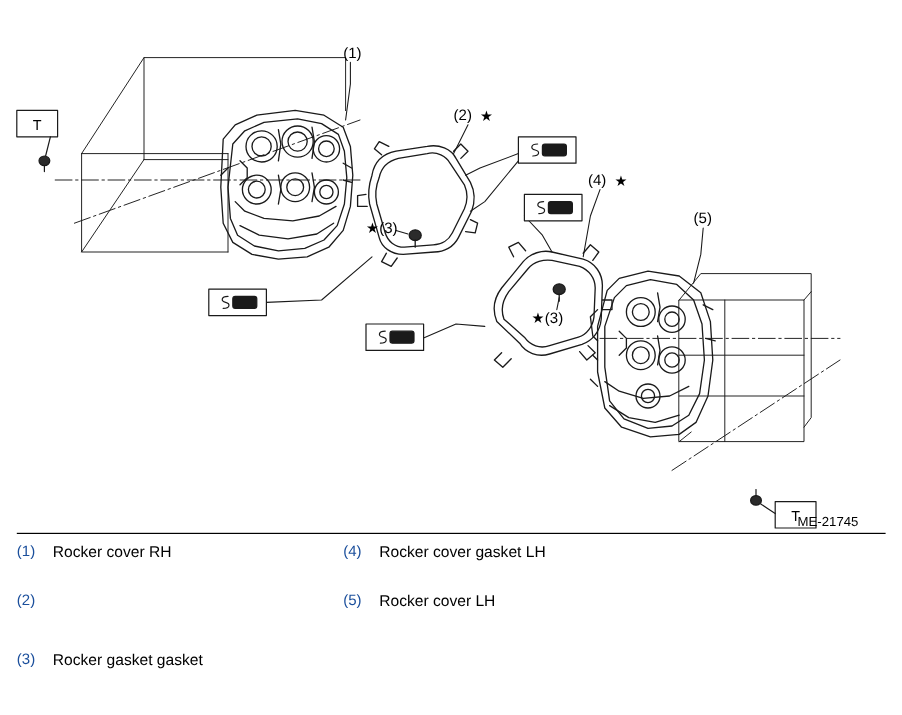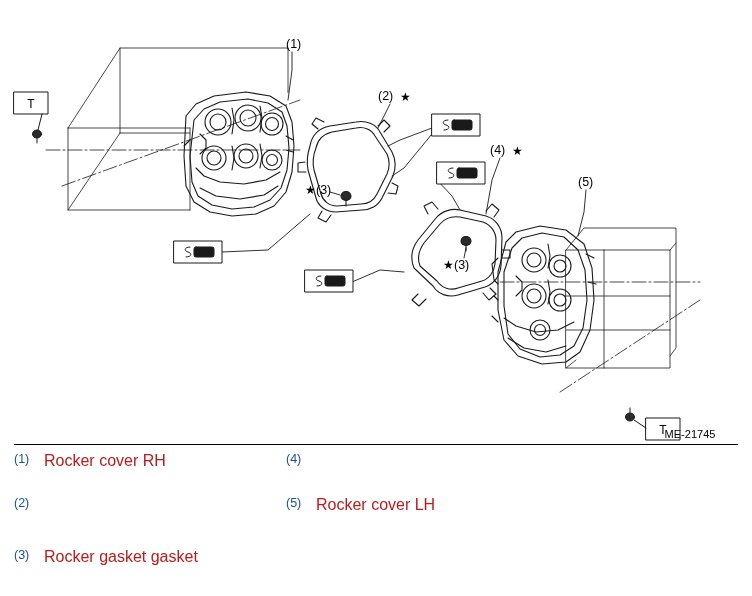--- a/index.html
+++ b/index.html
@@ -57,22 +57,22 @@
   .legend-cell.col1 { width: 272px; }
   .legend-cell.col2 { width: 300px; }
   .legend-num {
     color: #1b4f9c;
     font-size: 12.5px;
     width: 30px;
     flex: 0 0 30px;
     text-align: left;
   }
   .legend-label {
-    color: #b91c1c;
-    font-size: 16px;
+    color: #000000;
+    font-size: 13px;
   }
 </style>
 </head>
 <body>
 
 <div id="sheet">
 
   <div id="figure">
     <svg width="752" height="452" viewBox="0 0 752 452" xmlns="http://www.w3.org/2000/svg">
       <g fill="none" stroke="#1a1a1a" stroke-width="1" stroke-linejoin="round" stroke-linecap="round">
@@ -313,20 +313,21 @@
 
   <div id="legend">
 
     <div class="legend-row">
       <div class="legend-cell col1">
         <span class="legend-num">(1)</span>
         <span class="legend-label">Rocker cover RH</span>
       </div>
       <div class="legend-cell col2">
         <span class="legend-num">(4)</span>
+        <span class="legend-label">Rocker cover gasket LH</span>
       </div>
     </div>
 
     <div class="legend-row">
       <div class="legend-cell col1">
         <span class="legend-num">(2)</span>
       </div>
       <div class="legend-cell col2">
         <span class="legend-num">(5)</span>
         <span class="legend-label">Rocker cover LH</span>

